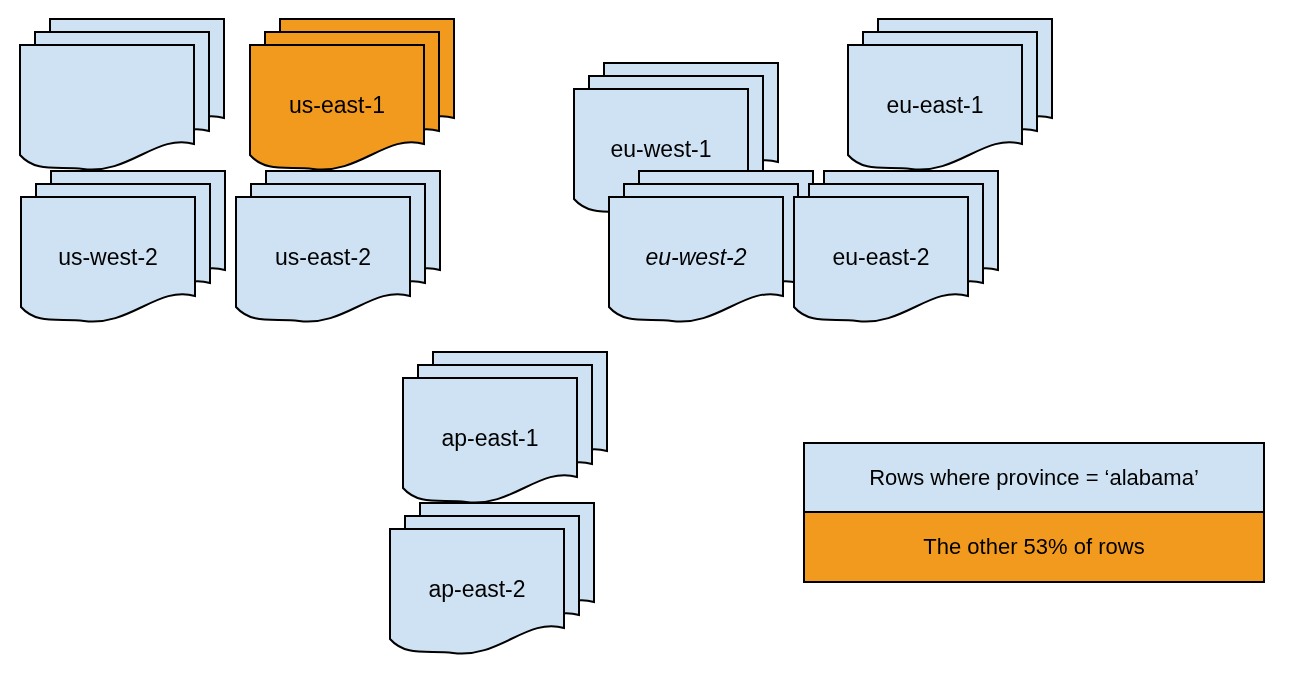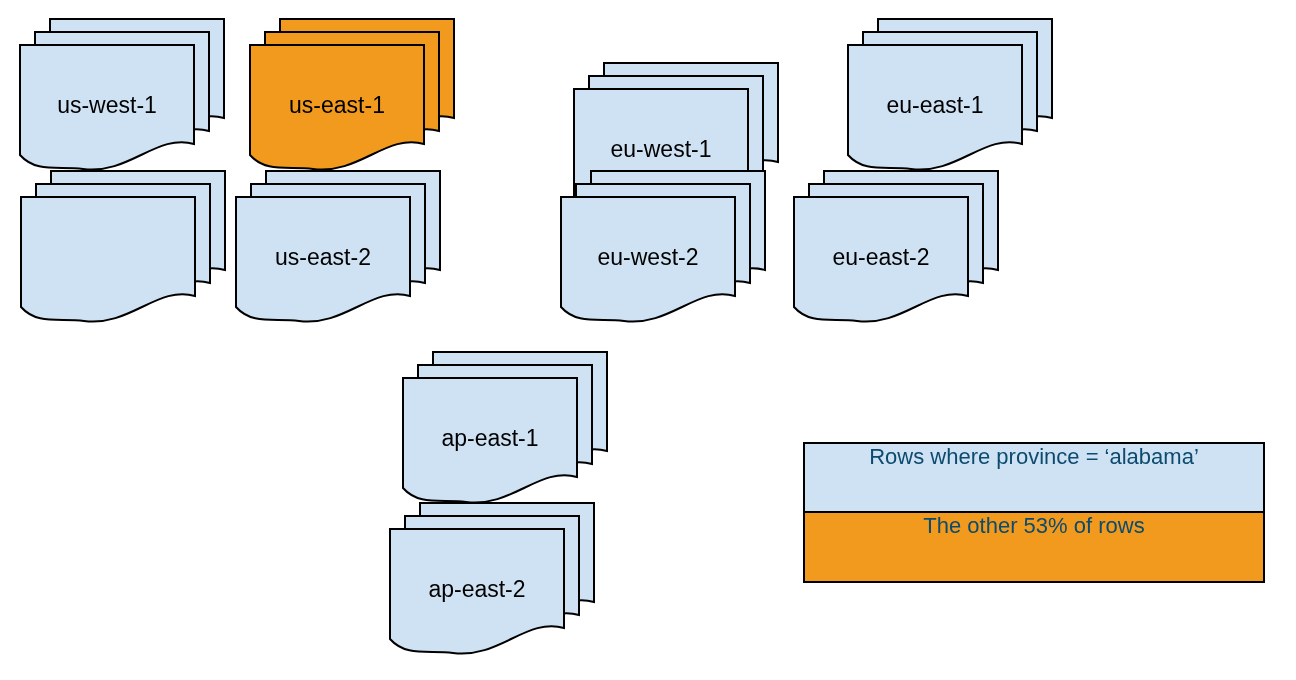--- a/index.html
+++ b/index.html
@@ -46,24 +46,24 @@
     top: 442px;
     width: 462px;
     height: 141px;
     border: 2px solid #000000;
     box-sizing: border-box;
     display: flex;
     flex-direction: column;
   }
   .legend-row {
     display: flex;
-    align-items: flex-start;
+    align-items: center;
     justify-content: center;
     font-size: 22px;
-    color: #0c4a6e;
+    color: #000000;
     box-sizing: border-box;
   }
   .legend-row:first-child {
     height: 69px;
     border-bottom: 2px solid #000000;
   }
   .legend-row:last-child {
     flex: 1;
   }
 </style>
@@ -82,21 +82,20 @@
   </div>
 
 <div class="stack" style="left: 19px; top: 18px;">
       <svg width="206" height="155" viewBox="0 0 206 155">
         <g fill="#cfe2f3" stroke="#000000" stroke-width="2">
           <path class="sheet" transform="translate(30,0)" d="M1 1 L175 1 L175 100 C 138 89 110 131 64 125 C 39 122 17 129 1 111 Z"></path>
           <path class="sheet" transform="translate(15,13)" d="M1 1 L175 1 L175 100 C 138 89 110 131 64 125 C 39 122 17 129 1 111 Z"></path>
           <path class="sheet" transform="translate(0,26)" d="M1 1 L175 1 L175 100 C 138 89 110 131 64 125 C 39 122 17 129 1 111 Z"></path>
         </g>
       </svg>
-      <div class="label">us-west-1</div>
     </div>
     <div class="stack" style="left: 249px; top: 18px;">
       <svg width="206" height="155" viewBox="0 0 206 155">
         <g fill="#f29a1d" stroke="#000000" stroke-width="2">
           <path class="sheet" transform="translate(30,0)" d="M1 1 L175 1 L175 100 C 138 89 110 131 64 125 C 39 122 17 129 1 111 Z"></path>
           <path class="sheet" transform="translate(15,13)" d="M1 1 L175 1 L175 100 C 138 89 110 131 64 125 C 39 122 17 129 1 111 Z"></path>
           <path class="sheet" transform="translate(0,26)" d="M1 1 L175 1 L175 100 C 138 89 110 131 64 125 C 39 122 17 129 1 111 Z"></path>
         </g>
       </svg>
       <div class="label">us-east-1</div>
@@ -122,32 +121,33 @@
       <div class="label">eu-east-1</div>
     </div>
     <div class="stack" style="left: 20px; top: 170px;">
       <svg width="206" height="155" viewBox="0 0 206 155">
         <g fill="#cfe2f3" stroke="#000000" stroke-width="2">
           <path class="sheet" transform="translate(30,0)" d="M1 1 L175 1 L175 100 C 138 89 110 131 64 125 C 39 122 17 129 1 111 Z"></path>
           <path class="sheet" transform="translate(15,13)" d="M1 1 L175 1 L175 100 C 138 89 110 131 64 125 C 39 122 17 129 1 111 Z"></path>
           <path class="sheet" transform="translate(0,26)" d="M1 1 L175 1 L175 100 C 138 89 110 131 64 125 C 39 122 17 129 1 111 Z"></path>
         </g>
       </svg>
+      <div class="label">us-west-2</div>
     </div>
     <div class="stack" style="left: 235px; top: 170px;">
       <svg width="206" height="155" viewBox="0 0 206 155">
         <g fill="#cfe2f3" stroke="#000000" stroke-width="2">
           <path class="sheet" transform="translate(30,0)" d="M1 1 L175 1 L175 100 C 138 89 110 131 64 125 C 39 122 17 129 1 111 Z"></path>
           <path class="sheet" transform="translate(15,13)" d="M1 1 L175 1 L175 100 C 138 89 110 131 64 125 C 39 122 17 129 1 111 Z"></path>
           <path class="sheet" transform="translate(0,26)" d="M1 1 L175 1 L175 100 C 138 89 110 131 64 125 C 39 122 17 129 1 111 Z"></path>
         </g>
       </svg>
       <div class="label">us-east-2</div>
     </div>
-    <div class="stack" style="left: 560px; top: 170px;">
+    <div class="stack" style="left: 608px; top: 170px; font-style: italic;">
       <svg width="206" height="155" viewBox="0 0 206 155">
         <g fill="#cfe2f3" stroke="#000000" stroke-width="2">
           <path class="sheet" transform="translate(30,0)" d="M1 1 L175 1 L175 100 C 138 89 110 131 64 125 C 39 122 17 129 1 111 Z"></path>
           <path class="sheet" transform="translate(15,13)" d="M1 1 L175 1 L175 100 C 138 89 110 131 64 125 C 39 122 17 129 1 111 Z"></path>
           <path class="sheet" transform="translate(0,26)" d="M1 1 L175 1 L175 100 C 138 89 110 131 64 125 C 39 122 17 129 1 111 Z"></path>
         </g>
       </svg>
       <div class="label">eu-west-2</div>
     </div>
     <div class="stack" style="left: 793px; top: 170px;">

